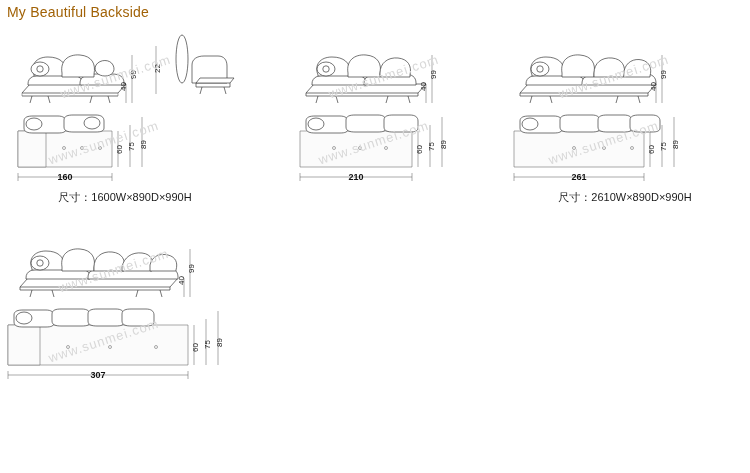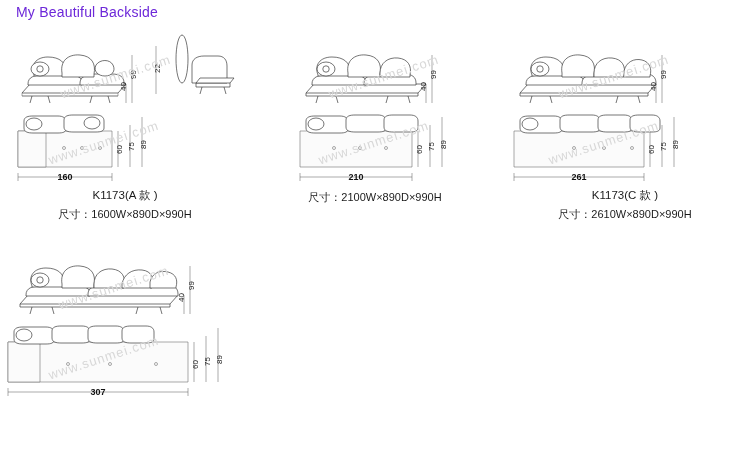--- a/index.html
+++ b/index.html
@@ -10,22 +10,22 @@
   body {
     width: 750px;
     height: 473px;
     font-family: "Liberation Sans", sans-serif;
     color: #111111;
     position: relative;
     overflow: hidden;
   }
   .page-title {
     font-size: 14px;
-    color: #6d28d9;
-    padding: 3px 0 0 16px;
+    color: #a16207;
+    padding: 3px 0 0 7px;
     line-height: 18px;
     letter-spacing: 0.2px;
   }
   .grid {
     position: relative;
     width: 750px;
   }
   .row {
     display: flex;
     flex-direction: row;
@@ -152,21 +152,20 @@
 
             <line class="dimln" x1="18" y1="156" x2="112" y2="156"></line>
             <line class="dimln" x1="18" y1="152" x2="18" y2="160"></line>
             <line class="dimln" x1="112" y1="152" x2="112" y2="160"></line>
             <text class="txtw" x="65" y="159" text-anchor="middle">160</text>
           </g>
         </svg>
         <div class="wm" style="left:58px; top:48px;">www.sunmei.com</div>
         <div class="wm" style="left:46px; top:114px;">www.sunmei.com</div>
       </div>
-      <div class="caption">K1173(A 款 )</div>
       <div class="dims">尺寸：1600W×890D×990H</div>
     </div>
 
     <div class="cell">
       <div class="diagram">
         <svg width="250" height="165" viewBox="0 0 250 165">
           <g>
             <path class="fillw" d="M56,72 L168,72 L176,63 L64,63 Z"></path>
             <line class="ln" x1="56" y1="72" x2="56" y2="75"></line>
             <line class="ln" x1="168" y1="72" x2="168" y2="75"></line>
@@ -208,21 +207,20 @@
             <text class="txtv" x="196" y="128" transform="rotate(-90 196,128)">89</text>
             <line class="dimln" x1="50" y1="156" x2="162" y2="156"></line>
             <line class="dimln" x1="50" y1="152" x2="50" y2="160"></line>
             <line class="dimln" x1="162" y1="152" x2="162" y2="160"></line>
             <text class="txtw" x="106" y="159" text-anchor="middle">210</text>
           </g>
         </svg>
         <div class="wm" style="left:76px; top:48px;">www.sunmei.com</div>
         <div class="wm" style="left:66px; top:114px;">www.sunmei.com</div>
       </div>
-      <div class="dims">尺寸：2100W×890D×990H</div>
     </div>
 
     <div class="cell">
       <div class="diagram">
         <svg width="250" height="165" viewBox="0 0 250 165">
           <g>
             <path class="fillw" d="M20,72 L148,72 L156,63 L28,63 Z"></path>
             <line class="ln" x1="20" y1="72" x2="20" y2="75"></line>
             <line class="ln" x1="148" y1="72" x2="148" y2="75"></line>
             <line class="ln" x1="20" y1="75" x2="148" y2="75"></line>
@@ -265,21 +263,20 @@
             <text class="txtv" x="178" y="128" transform="rotate(-90 178,128)">89</text>
             <line class="dimln" x1="14" y1="156" x2="144" y2="156"></line>
             <line class="dimln" x1="14" y1="152" x2="14" y2="160"></line>
             <line class="dimln" x1="144" y1="152" x2="144" y2="160"></line>
             <text class="txtw" x="79" y="159" text-anchor="middle">261</text>
           </g>
         </svg>
         <div class="wm" style="left:56px; top:48px;">www.sunmei.com</div>
         <div class="wm" style="left:46px; top:114px;">www.sunmei.com</div>
       </div>
-      <div class="caption">K1173(C 款 )</div>
       <div class="dims">尺寸：2610W×890D×990H</div>
     </div>
   </div>
 
   <div class="row">
     <div class="cell">
       <div class="diagram" style="height:175px;">
         <svg width="250" height="175" viewBox="0 0 250 175">
           <g>
             <path class="fillw" d="M20,82 L170,82 L178,73 L28,73 Z"></path>

